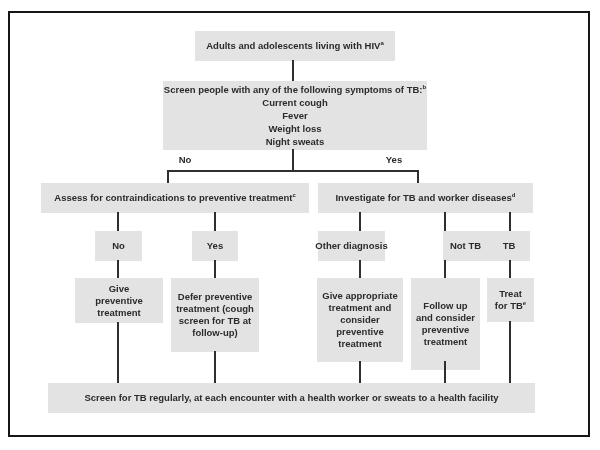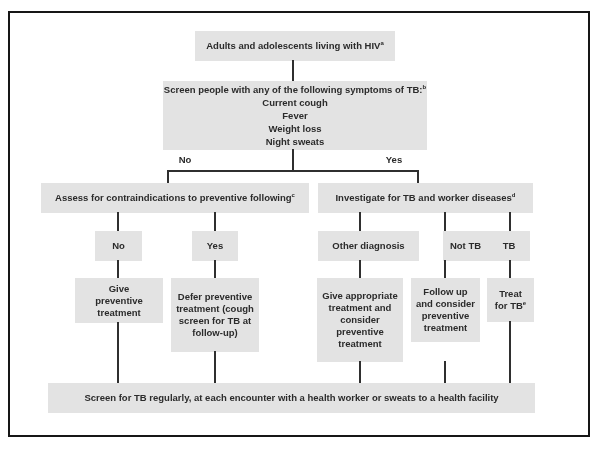--- a/index.html
+++ b/index.html
@@ -67,48 +67,48 @@
 
   <div class="vline" style="left:292px;top:149px;height:23px;"></div>
   <div class="hline" style="left:167px;top:170px;width:252px;"></div>
   <div class="vline" style="left:167px;top:170px;height:14px;"></div>
   <div class="vline" style="left:417px;top:170px;height:14px;"></div>
 
   <div class="branch-label" style="left:163px;top:153px;width:44px;">No</div>
   <div class="branch-label" style="left:372px;top:153px;width:44px;">Yes</div>
 
   <div class="box oneline" style="left:41px;top:183px;width:268px;height:30px;">
-    <div><span>Assess for contraindications to preventive following</span><sup>c</sup></div>
+    <div><span>Assess for contraindications to preventive treatment</span><sup>c</sup></div>
   </div>
   <div class="box oneline" style="left:318px;top:183px;width:215px;height:30px;">
     <div><span>Investigate for TB and worker diseases</span><sup>d</sup></div>
   </div>
 
   <div class="vline" style="left:117px;top:212px;height:20px;"></div>
   <div class="vline" style="left:214px;top:212px;height:20px;"></div>
   <div class="vline" style="left:359px;top:212px;height:20px;"></div>
   <div class="vline" style="left:444px;top:212px;height:20px;"></div>
   <div class="vline" style="left:509px;top:212px;height:20px;"></div>
 
   <div class="box oneline" style="left:95px;top:231px;width:47px;height:30px;">No</div>
   <div class="box oneline" style="left:192px;top:231px;width:46px;height:30px;">Yes</div>
-  <div class="box oneline" style="left:318px;top:231px;width:101px;height:30px;">Other diagnosis</div>
+  <div class="box oneline" style="left:318px;top:231px;width:67px;height:30px;">Other diagnosis</div>
   <div class="box oneline" style="left:423px;top:231px;width:45px;height:30px;margin-left:20px;">Not TB</div>
   <div class="box oneline" style="left:488px;top:231px;width:42px;height:30px;">TB</div>
 
   <div class="vline" style="left:117px;top:260px;height:19px;"></div>
   <div class="vline" style="left:214px;top:260px;height:19px;"></div>
   <div class="vline" style="left:359px;top:260px;height:19px;"></div>
   <div class="vline" style="left:444px;top:260px;height:19px;"></div>
   <div class="vline" style="left:509px;top:260px;height:19px;"></div>
 
   <div class="box" style="left:75px;top:278px;width:88px;height:45px;padding:0 11px;">Give preventive treatment</div>
   <div class="box" style="left:171px;top:278px;width:88px;height:74px;padding:0 3px;">Defer preventive treatment (cough screen for TB at follow-up)</div>
   <div class="box" style="left:317px;top:278px;width:86px;height:84px;padding:12px 4px;">Give appropriate treatment and consider preventive treatment</div>
-  <div class="box" style="left:411px;top:278px;width:69px;height:64px;padding:0 4px;">Follow up and consider preventive treatment</div>
+  <div class="box" style="left:411px;top:278px;width:69px;height:92px;padding:0 4px;">Follow up and consider preventive treatment</div>
   <div class="box" style="left:487px;top:278px;width:47px;height:44px;padding:0 5px;">
     <div><span>Treat for TB</span><sup>e</sup></div>
   </div>
 
   <div class="vline" style="left:117px;top:322px;height:62px;"></div>
   <div class="vline" style="left:214px;top:351px;height:33px;"></div>
   <div class="vline" style="left:359px;top:361px;height:23px;"></div>
   <div class="vline" style="left:444px;top:361px;height:23px;"></div>
   <div class="vline" style="left:509px;top:321px;height:63px;"></div>
 

